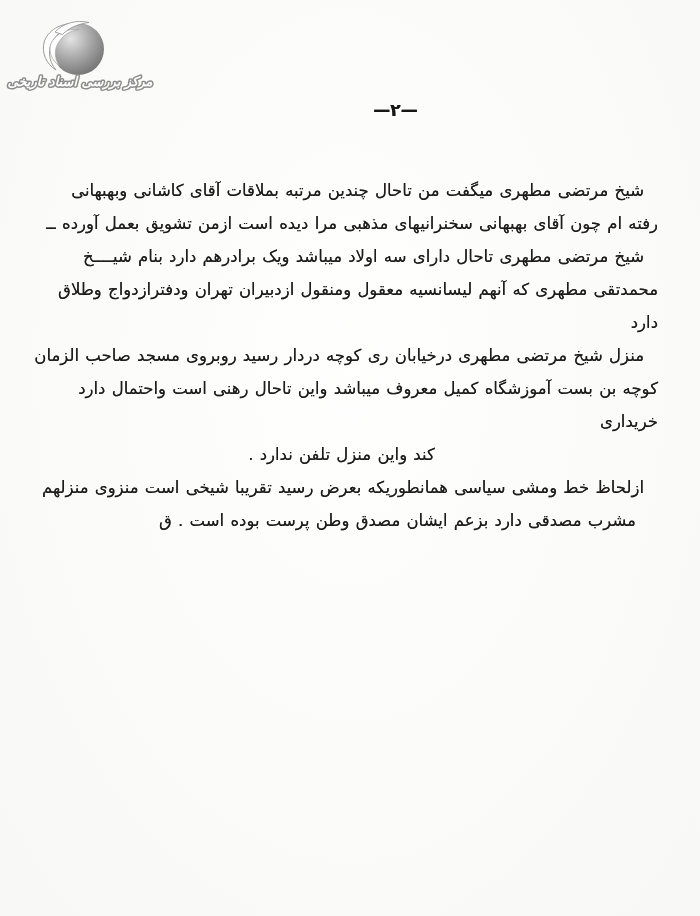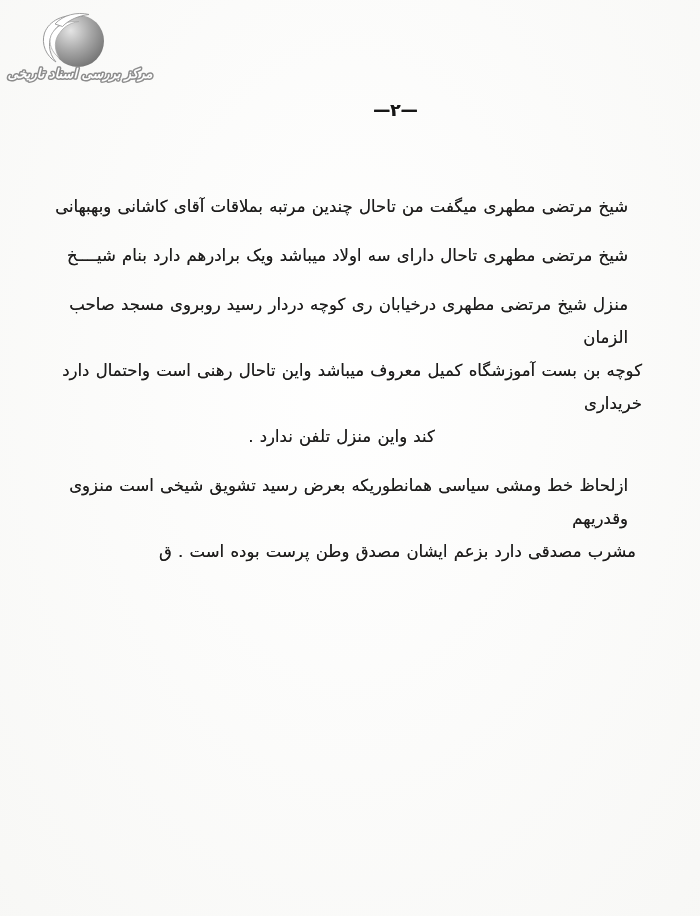--- a/index.html
+++ b/index.html
@@ -17,21 +17,21 @@
   .paper {
     position: absolute;
     inset: 0;
     background:
       radial-gradient(ellipse at 50% 40%, rgba(255,255,255,0.9), rgba(244,244,242,0.55)),
       #fcfcfa;
   }
   
   .watermark {
     position: absolute;
-    top: 12px;
+    top: 20px;
     left: 4px;
     width: 152px;
     height: 76px;
   }
   
   .page-number {
     position: absolute;
     top: 100px;
     left: 56.5%;
     transform: translateX(-50%);
@@ -49,21 +49,21 @@
     left: 25px;
     direction: rtl;
     text-align: right;
     color: #1d1c1b;
     font-size: 16.5px;
     line-height: 33px;
     text-shadow: 0 0 0.6px rgba(25,25,25,0.75);
     word-spacing: 1px;
   }
   .body-text p {
-    margin: 16px;
+    margin: 0;
   }
   .line {
     display: block;
   }
   .line.indent {
     padding-right: 14px;
   }
   .line.align-left {
     text-align: center;
   }
@@ -93,26 +93,28 @@
     <path d="M51 12 C59 3 73 -0.5 85 2.5 C75 3.5 64.5 8 58.5 14.5 Z" fill="#ffffff" stroke="#9a9a9a" stroke-width="0.9"></path>
     <text x="76" y="66" text-anchor="middle" font-family="DejaVu Sans, sans-serif" font-size="13" font-weight="bold" font-style="italic" fill="#ffffff" stroke="#8c8c8c" stroke-width="3" paint-order="stroke" stroke-linejoin="round" direction="rtl">مرکز بررسی اسناد تاریخی</text>
   </svg>
 </div>
 
 <div class="page-number">—۲—</div>
 
 <div class="body-text">
   <p>
     <span class="line indent">شیخ مرتضی مطهری میگفت من تاحال چندین مرتبه بملاقات آقای کاشانی وبهبهانی</span>
+    <span class="line">رفته ام چون آقای بهبهانی سخنرانیهای مذهبی مرا دیده است ازمن تشویق بعمل آورده ــ</span>
   </p>
   <p>
     <span class="line indent">شیخ مرتضی مطهری تاحال دارای سه اولاد میباشد ویک برادرهم دارد بنام شیــــخ</span>
+    <span class="line">محمدتقی مطهری که آنهم لیسانسیه معقول ومنقول ازدبیران تهران ودفترازدواج وطلاق دارد</span>
   </p>
   <p>
     <span class="line indent">منزل شیخ مرتضی مطهری درخیابان ری کوچه دردار رسید روبروی مسجد صاحب الزمان</span>
     <span class="line">کوچه بن بست آموزشگاه کمیل معروف میباشد واین تاحال رهنی است واحتمال دارد خریداری</span>
     <span class="line align-left">کند واین منزل تلفن ندارد .</span>
   </p>
   <p>
-    <span class="line indent">ازلحاظ خط ومشی سیاسی همانطوریکه بعرض رسید تشویق شیخی است منزوی وقدریهم</span>
+    <span class="line indent">ازلحاظ خط ومشی سیاسی همانطوریکه بعرض رسید تقریبا شیخی است منزوی منزلهم</span>
     <span class="line center-off">مشرب مصدقی دارد بزعم ایشان مصدق وطن پرست بوده است . ق</span>
   </p>
 </div>
 
 </body></html>

